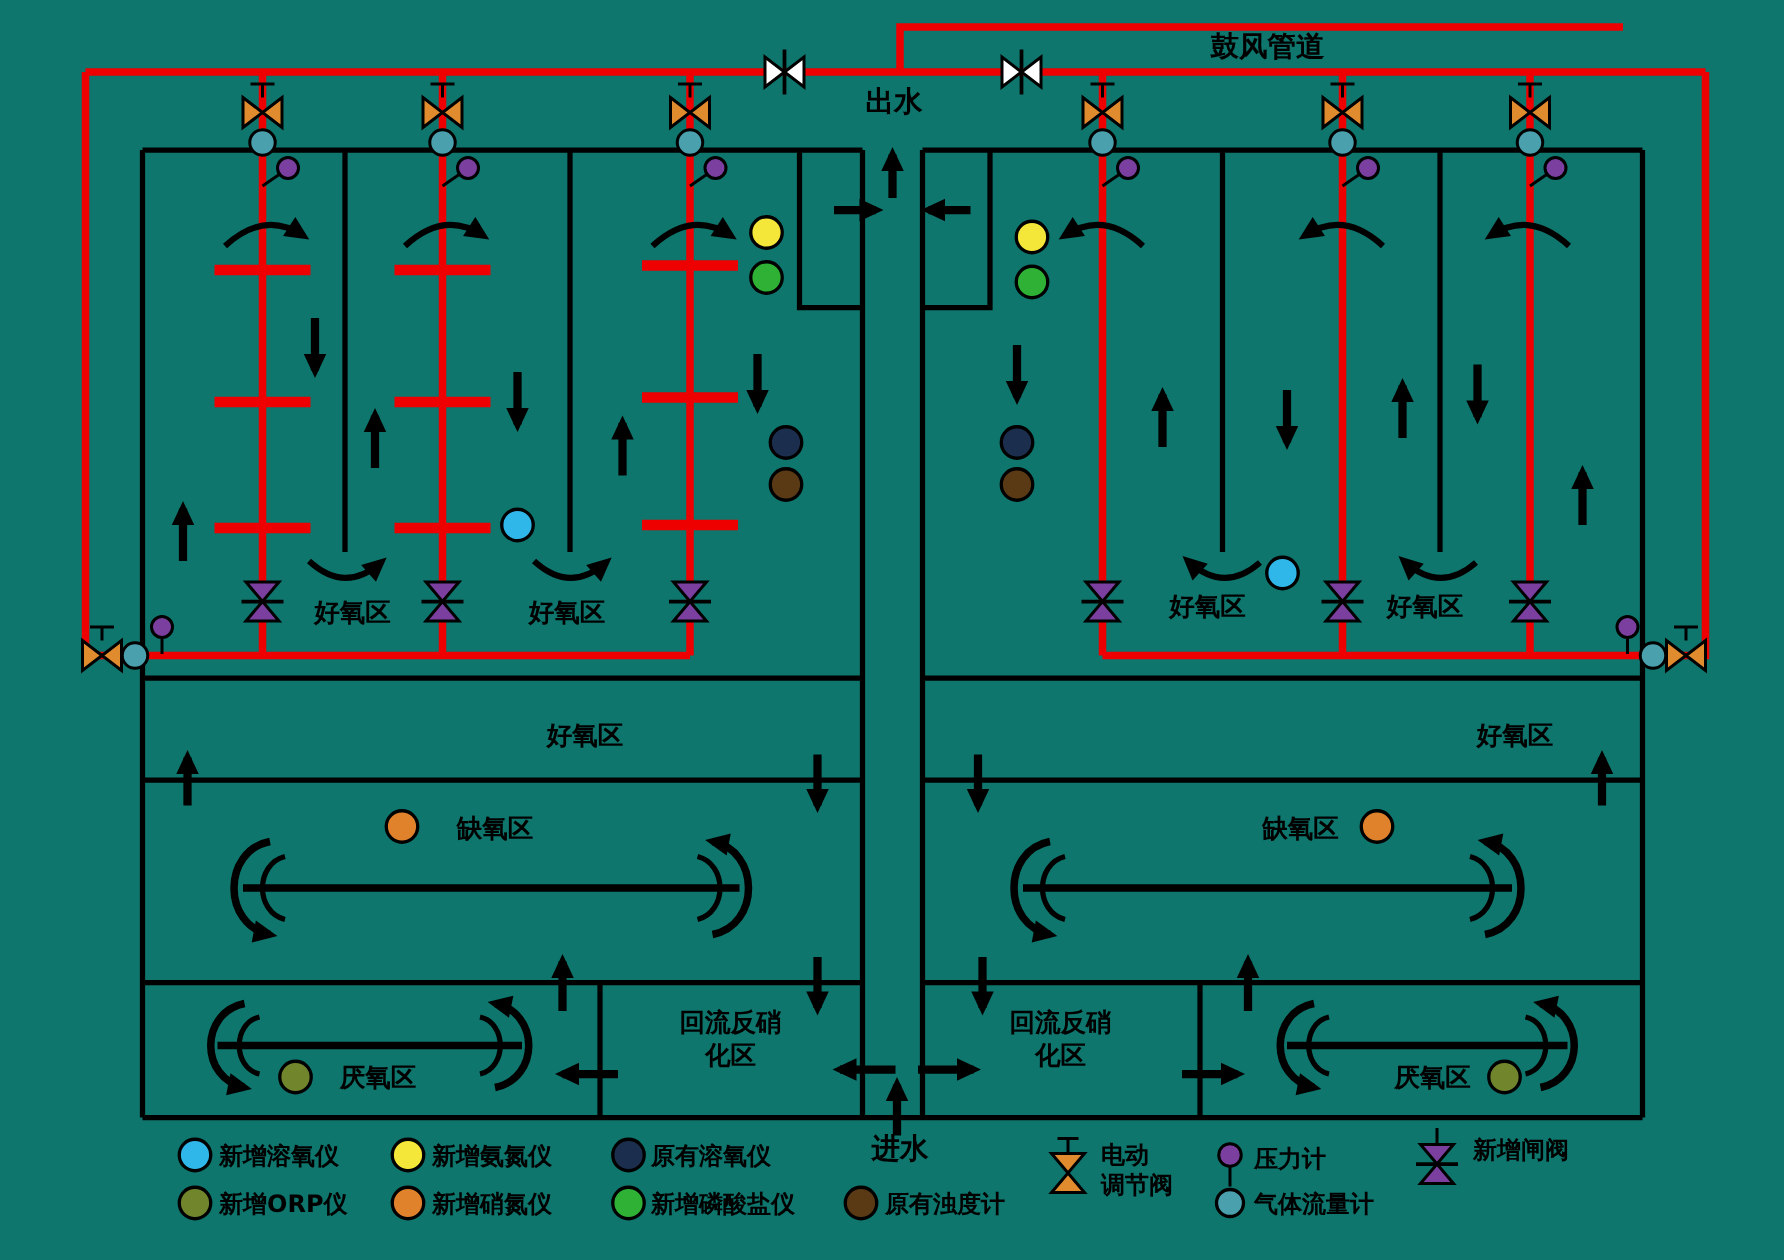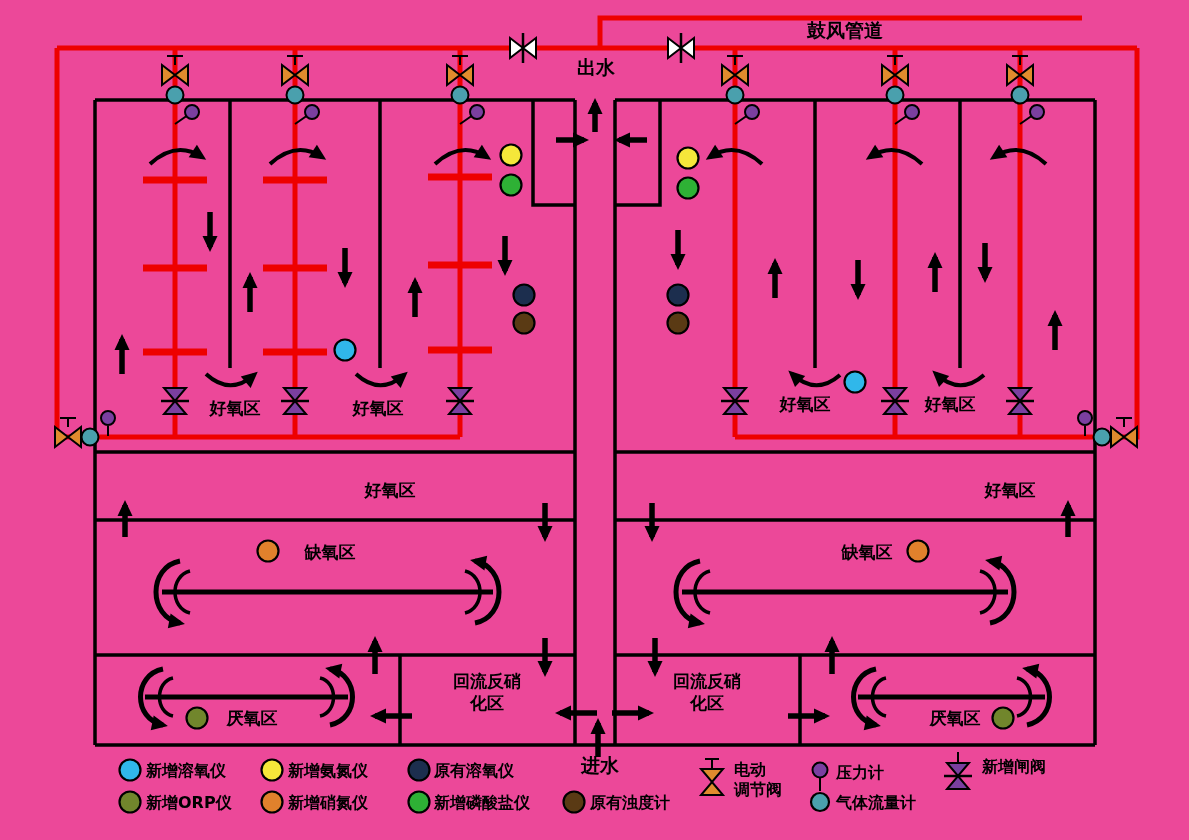--- a/index.html
+++ b/index.html
@@ -1,16 +1,16 @@
 <!DOCTYPE html>
 <html><head>
 <meta charset="utf-8">
 <style>
   html,body{margin:0;padding:0;background:#fff;}
-  .stage{width:1189px;height:840px;position:relative;background:#ec4899;}
+  .stage{width:1189px;height:840px;position:relative;background:#0f766e;}
   svg{display:block;}
   text{font-family:"DejaVu Sans","Liberation Sans",sans-serif;font-weight:700;fill:#000;}
   .t19{font-size:19px;}
   .t17{font-size:17px;}
   .t16{font-size:16px;}
 </style>
 </head>
 <body>
 
 <div class="stage">

